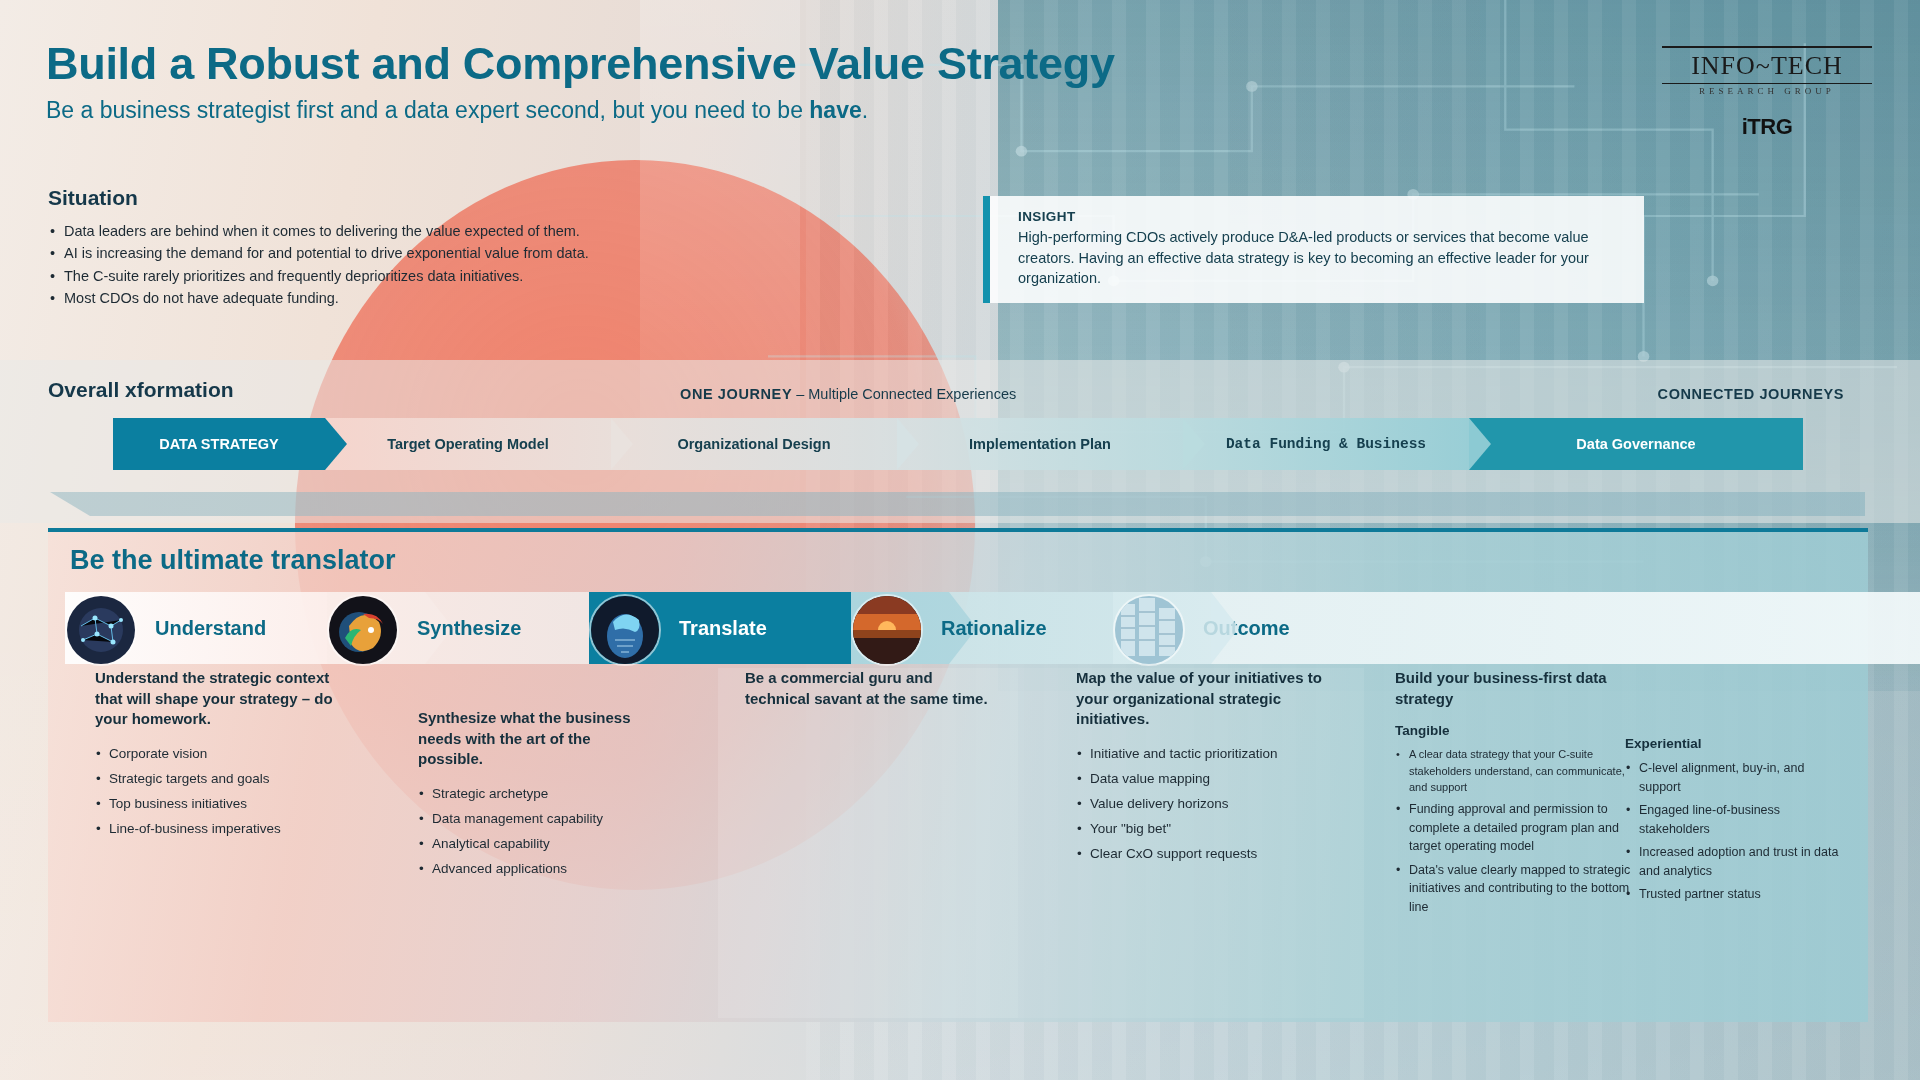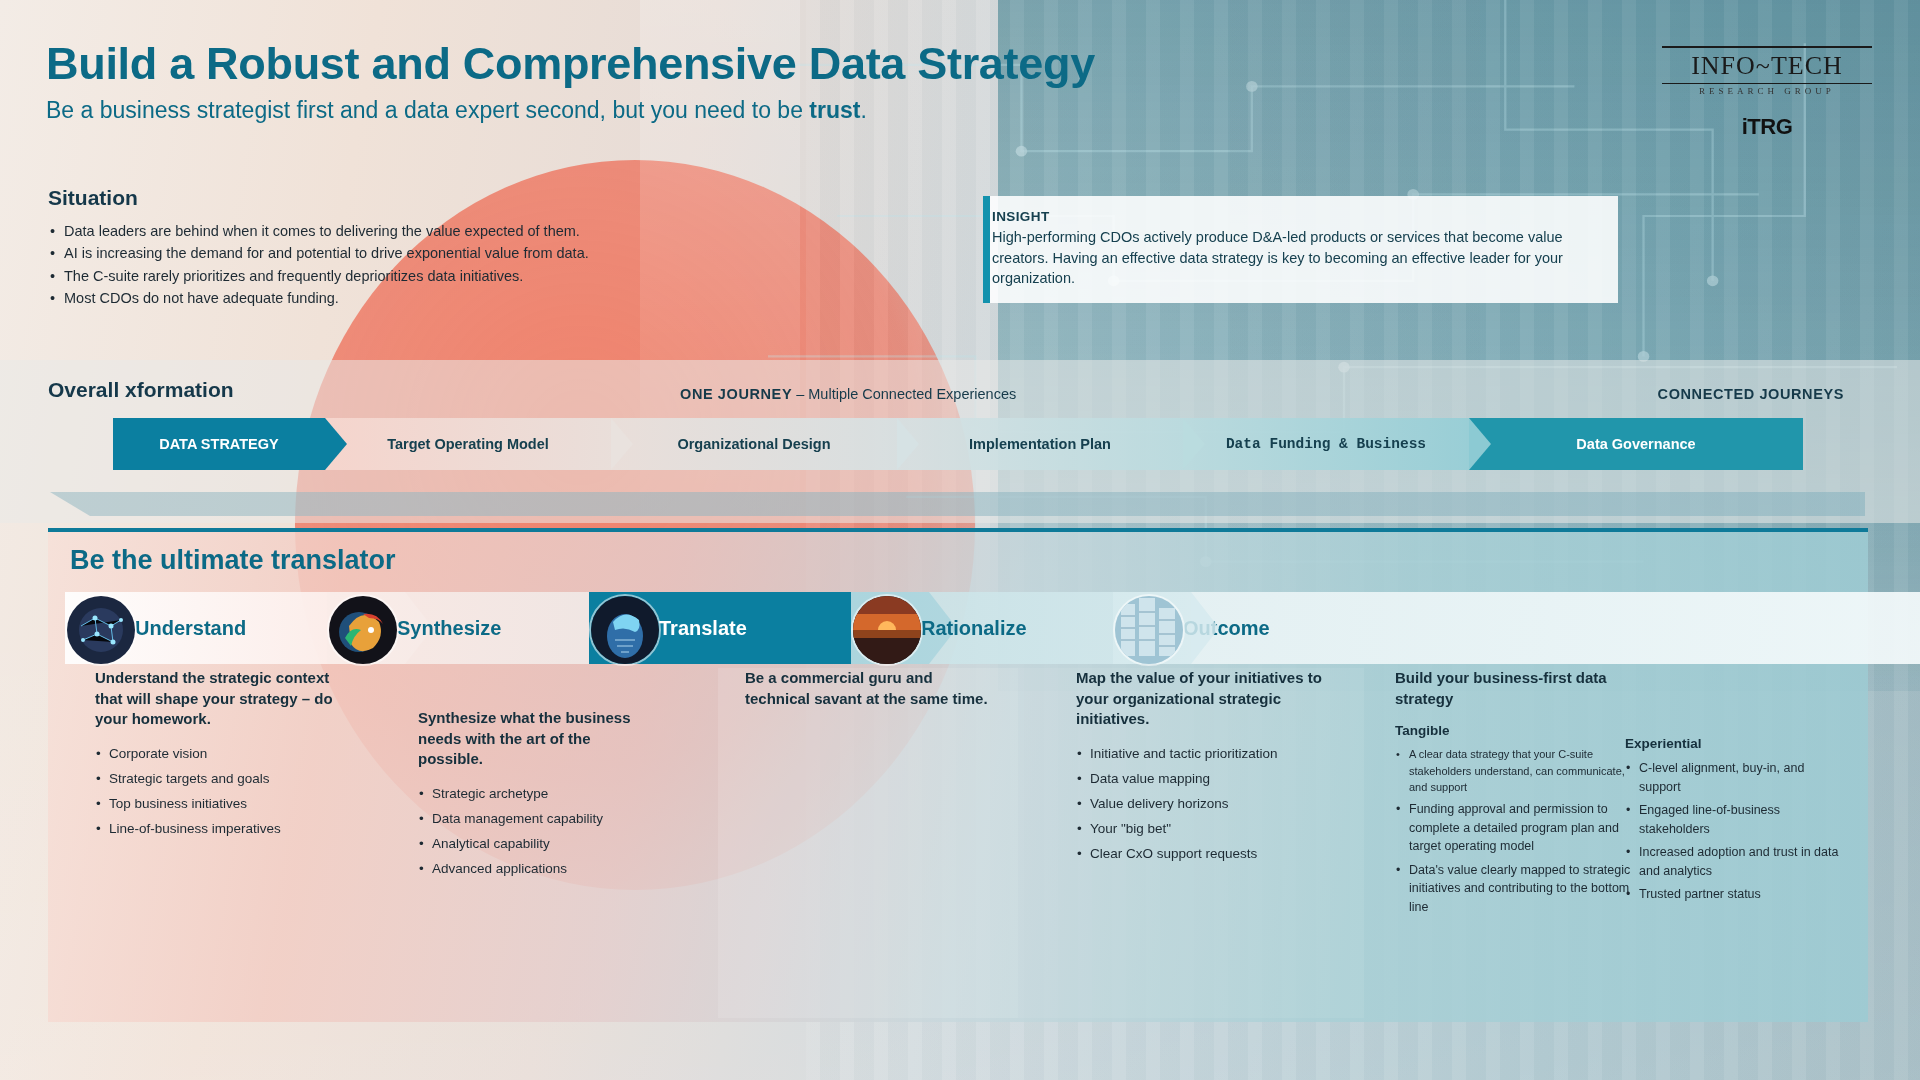--- a/index.html
+++ b/index.html
@@ -45,21 +45,21 @@
 
   
   .situation{position:absolute;left:48px;top:186px;width:760px;}
   .sec-title{font-size:21px;font-weight:bold;color:#15384a;margin-bottom:10px;}
   .bullets{list-style:none;margin:0;padding:0;}
   .bullets li{font-size:14.5px;color:#1d2a33;line-height:1.55;padding-left:16px;position:relative;}
   .bullets li:before{content:"•";position:absolute;left:2px;color:#1d2a33;}
 
   
   .insight{position:absolute;left:983px;top:196px;width:610px;
-    background:rgba(255,255,255,.88);border-left:7px solid #1392ad;padding:13px 16px 14px 2px;}
+    background:rgba(255,255,255,.88);border-left:7px solid #1392ad;padding:13px 16px 14px 28px;}
   .insight-label{font-size:13.5px;font-weight:bold;color:#16404f;letter-spacing:.4px;margin-bottom:3px;}
   .insight-text{font-size:14.5px;color:#16404f;line-height:1.42;}
 
   
   .band{position:absolute;left:0;top:360px;width:100%;height:163px;background:rgba(233,233,232,.55);}
   .band-title{position:absolute;left:48px;top:378px;font-size:21px;font-weight:bold;color:#15384a;}
   .band-journey{position:absolute;left:680px;top:386px;font-size:14.5px;color:#163a4a;}
   .band-journey b{font-weight:bold;letter-spacing:.6px;}
   .band-connected{position:absolute;right:76px;top:386px;font-size:14.5px;font-weight:bold;color:#163a4a;letter-spacing:.6px;}
 
@@ -87,21 +87,21 @@
   
   .panel{position:absolute;left:48px;top:528px;width:1820px;height:490px;
     background:linear-gradient(100deg,rgba(247,224,216,.85) 0%,rgba(242,205,196,.85) 16%,rgba(228,206,205,.82) 33%,rgba(199,216,221,.82) 52%,rgba(169,208,214,.85) 72%,rgba(156,203,211,.86) 100%);
     border-top:4px solid #0e7a99;}
   .panel-title{position:absolute;left:70px;top:545px;font-size:27px;font-weight:bold;color:#0c6a86;}
 
   
   .stages{position:absolute;left:65px;top:592px;width:1790px;height:72px;}
   .stage{position:absolute;top:0;height:72px;}
   .stage-arrow{position:absolute;left:0;top:0;height:72px;display:flex;align-items:center;}
-  .stage-arrow .body{height:72px;display:flex;align-items:center;padding-left:70px;}
+  .stage-arrow .body{height:72px;display:flex;align-items:center;padding-left:90px;}
   .stage-arrow .tip{width:0;height:0;border-top:36px solid transparent;border-bottom:36px solid transparent;}
   .stage-label{font-size:20px;font-weight:bold;}
   .stage-thumb{position:absolute;left:0;top:2px;width:68px;height:68px;border-radius:50%;overflow:hidden;border:2px solid rgba(255,255,255,.55);z-index:3;}
 
   
   .cols{position:absolute;left:0;top:668px;width:100%;height:350px;}
   .col{position:absolute;top:0;height:350px;}
   .col-head{font-size:15px;font-weight:bold;color:#16303d;line-height:1.38;margin-bottom:14px;}
   .col ul{list-style:none;margin:0;padding:0;}
   .col ul li{font-size:13.5px;color:#1d2a33;line-height:1.48;padding-left:14px;position:relative;margin-bottom:5px;}
@@ -136,22 +136,22 @@
         <circle cx="820" cy="260" r="5"></circle>
       <circle cx="760" cy="330" r="5"></circle>
     </g>
   </svg>
   <div class="bg-streaks"></div>
   <div class="bg-vert1"></div>
   <div class="bg-vert2"></div>
   <div class="bg-grad-bottom"></div>
 
   <div class="header">
-    <h1 class="title">Build a Robust and Comprehensive Data Strategy</h1>
-    <p class="subtitle"><span>Be a business strategist first and a data expert second, but you need to be </span><b>trust</b><span>.</span></p>
+    <h1 class="title">Build a Robust and Comprehensive Value Strategy</h1>
+    <p class="subtitle"><span>Be a business strategist first and a data expert second, but you need to be </span><b>have</b><span>.</span></p>
   </div>
 
   <div class="logo-box">
     <div class="logo-main">INFO~TECH</div>
     <div class="logo-sub">RESEARCH GROUP</div>
     <div class="logo-itrg">iTRG</div>
   </div>
 
   <div class="situation">
     <div class="sec-title">Situation</div>

